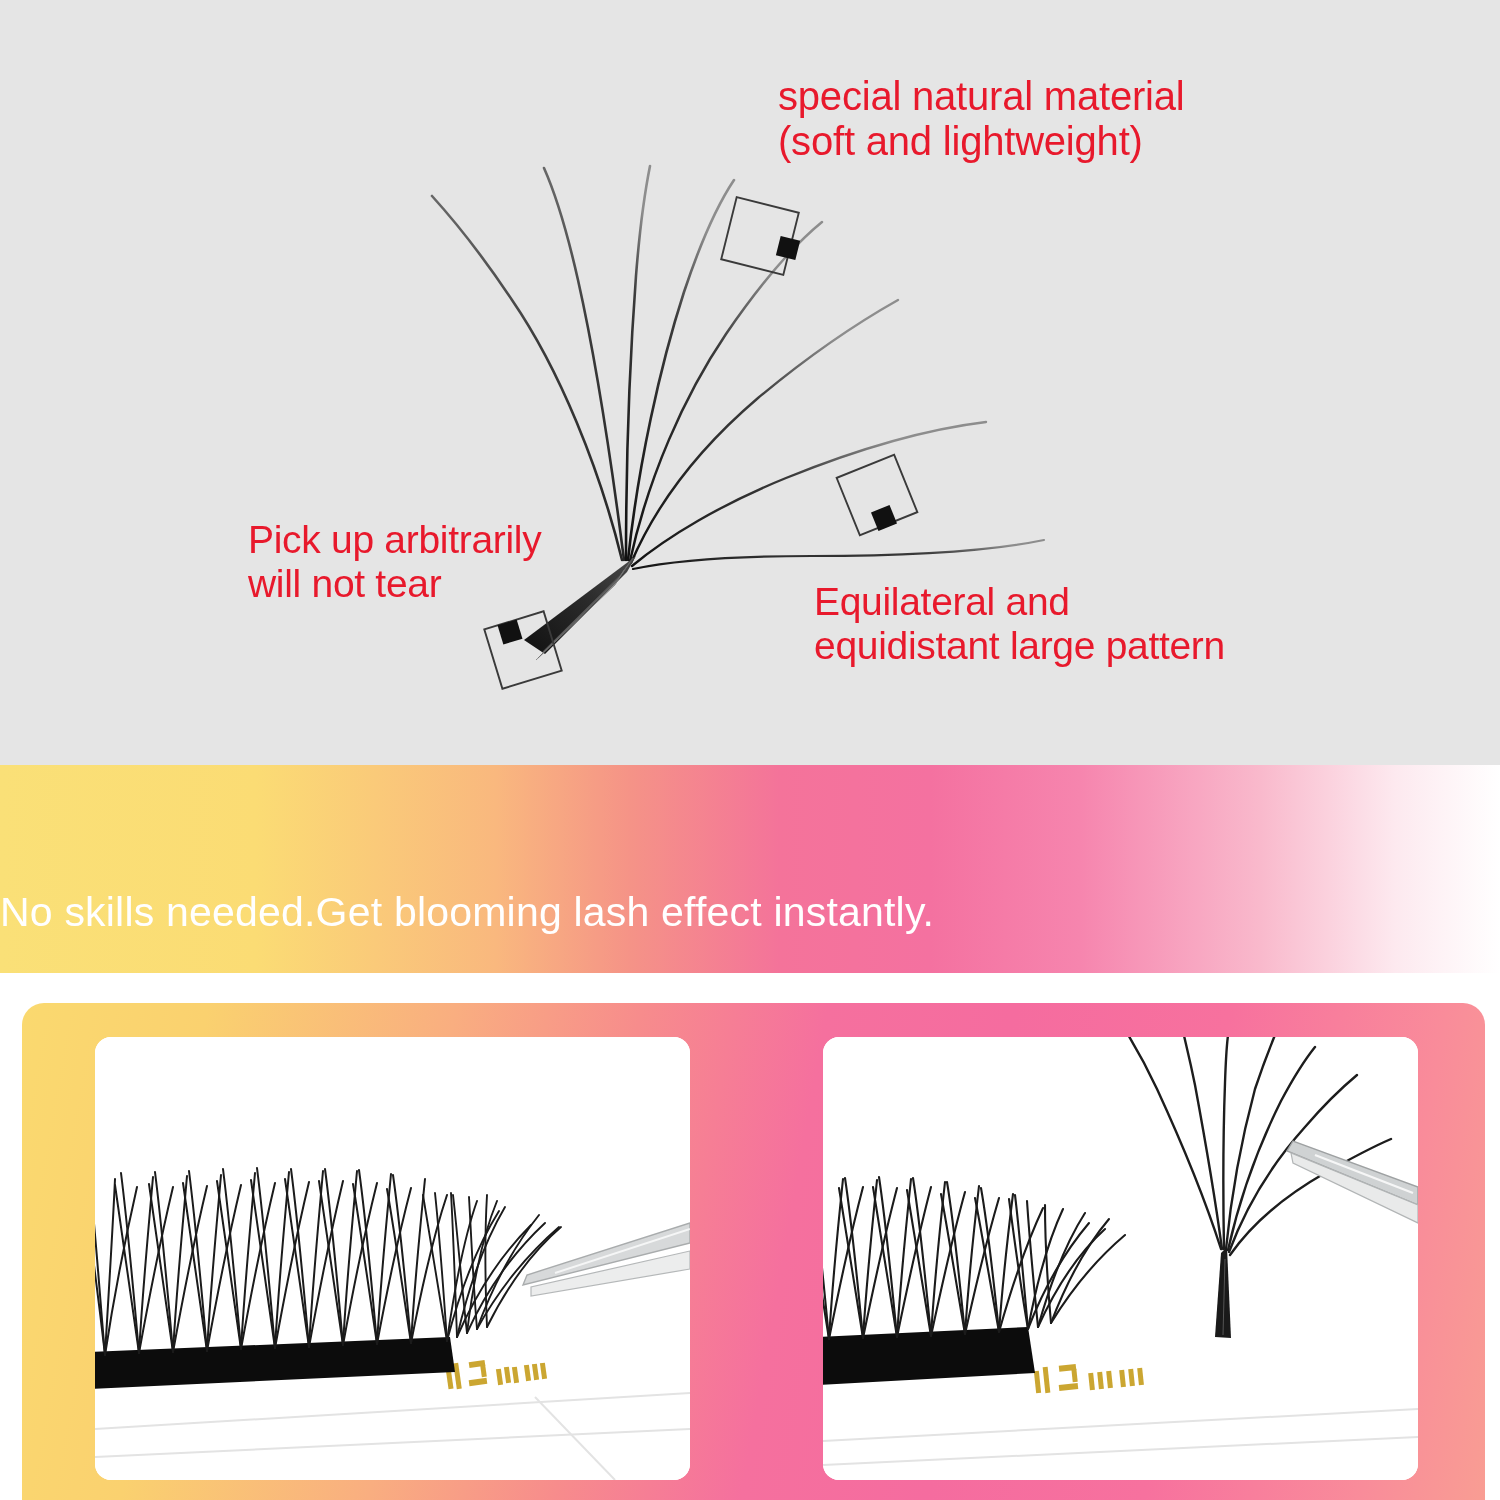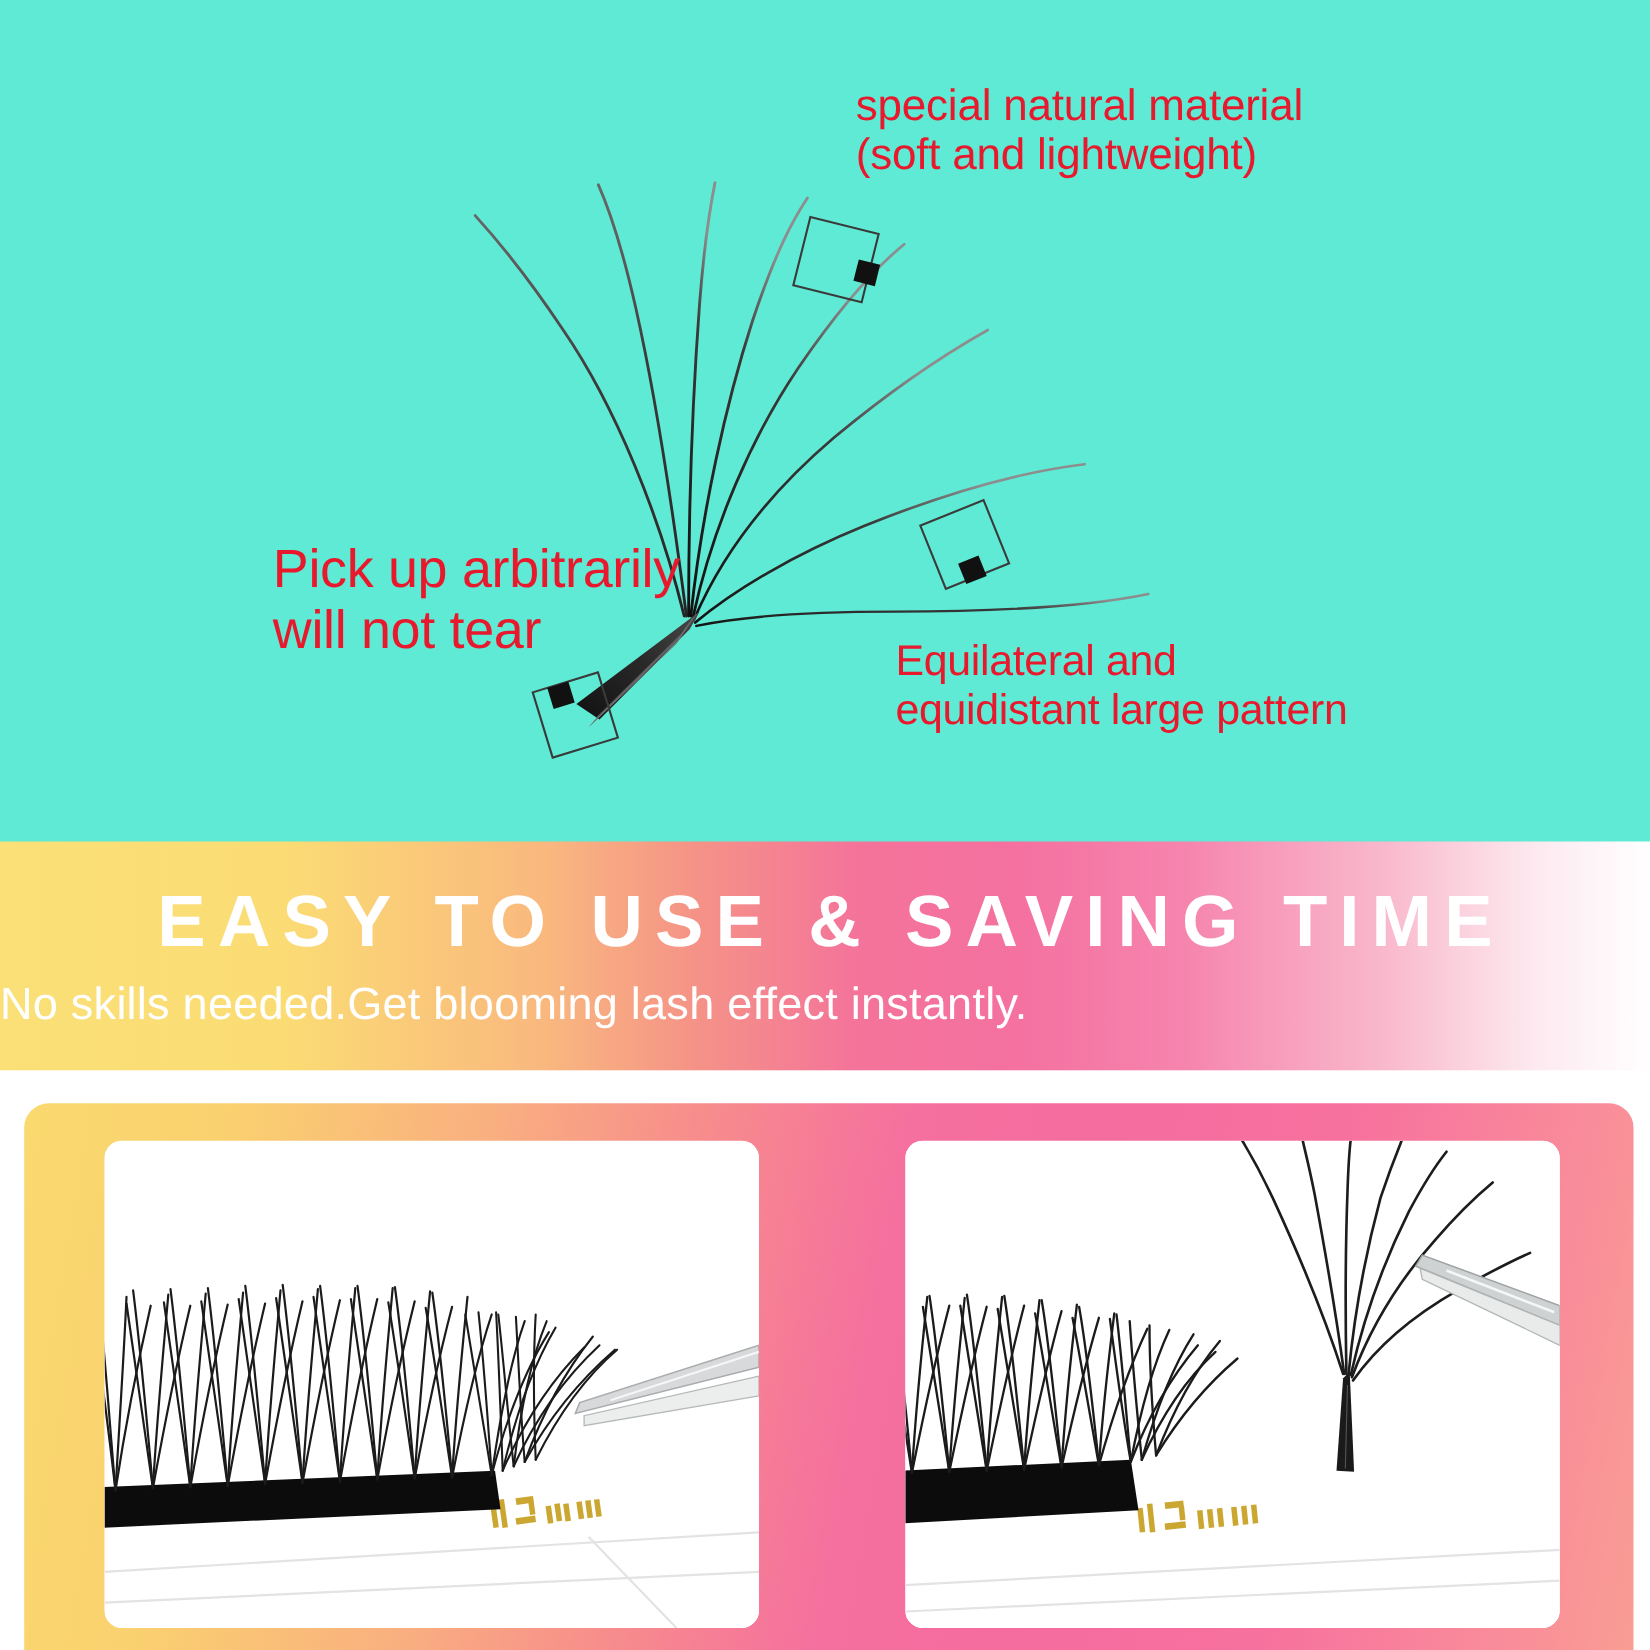--- a/index.html
+++ b/index.html
@@ -13,41 +13,41 @@
     position: relative;
     overflow: hidden;
     font-family: "Liberation Sans", sans-serif;
   }
 
   
   #diagram-section {
     position: absolute;
     left: 0; top: 0;
     width: 1500px; height: 965px;
-    background: #5eead4;
+    background: #e5e5e5;
   }
   #lash-diagram-svg {
     position: absolute;
     left: 0; top: 0;
     width: 1500px; height: 765px;
   }
   .callout {
     position: absolute;
     color: #E8192C;
     line-height: 1.12;
     white-space: pre-line;
   }
   #callout-material {
     left: 778px; top: 74px;
     font-size: 40px;
     letter-spacing: -0.2px;
   }
   #callout-pickup {
-    left: 248px; top: 491px;
-    font-size: 49px;
+    left: 248px; top: 518px;
+    font-size: 39px;
     letter-spacing: -0.3px;
   }
   #callout-equilateral {
     left: 814px; top: 580px;
     font-size: 39px;
     letter-spacing: -0.3px;
   }
 
   
   #promo-banner {
@@ -173,21 +173,20 @@
 (soft and lightweight)</div>
 
   <div class="callout" id="callout-pickup">Pick up arbitrarily
 will not tear</div>
 
   <div class="callout" id="callout-equilateral">Equilateral and
 equidistant large pattern</div>
 </div>
 
 <div id="promo-banner">
-  <div id="promo-headline">EASY TO USE &amp; SAVING TIME</div>
   <div id="promo-subtitle">No skills needed.Get blooming lash effect instantly.</div>
 </div>
 
 <div id="photo-panel">
 
   <div class="photo-card" id="photo-card-left">
     <svg class="photo-svg" viewBox="0 0 595 443" preserveAspectRatio="xMidYMid slice">
       <rect width="595" height="443" fill="#ffffff"></rect>
 
       <g stroke="#e3e3e3" stroke-width="2" fill="none">

